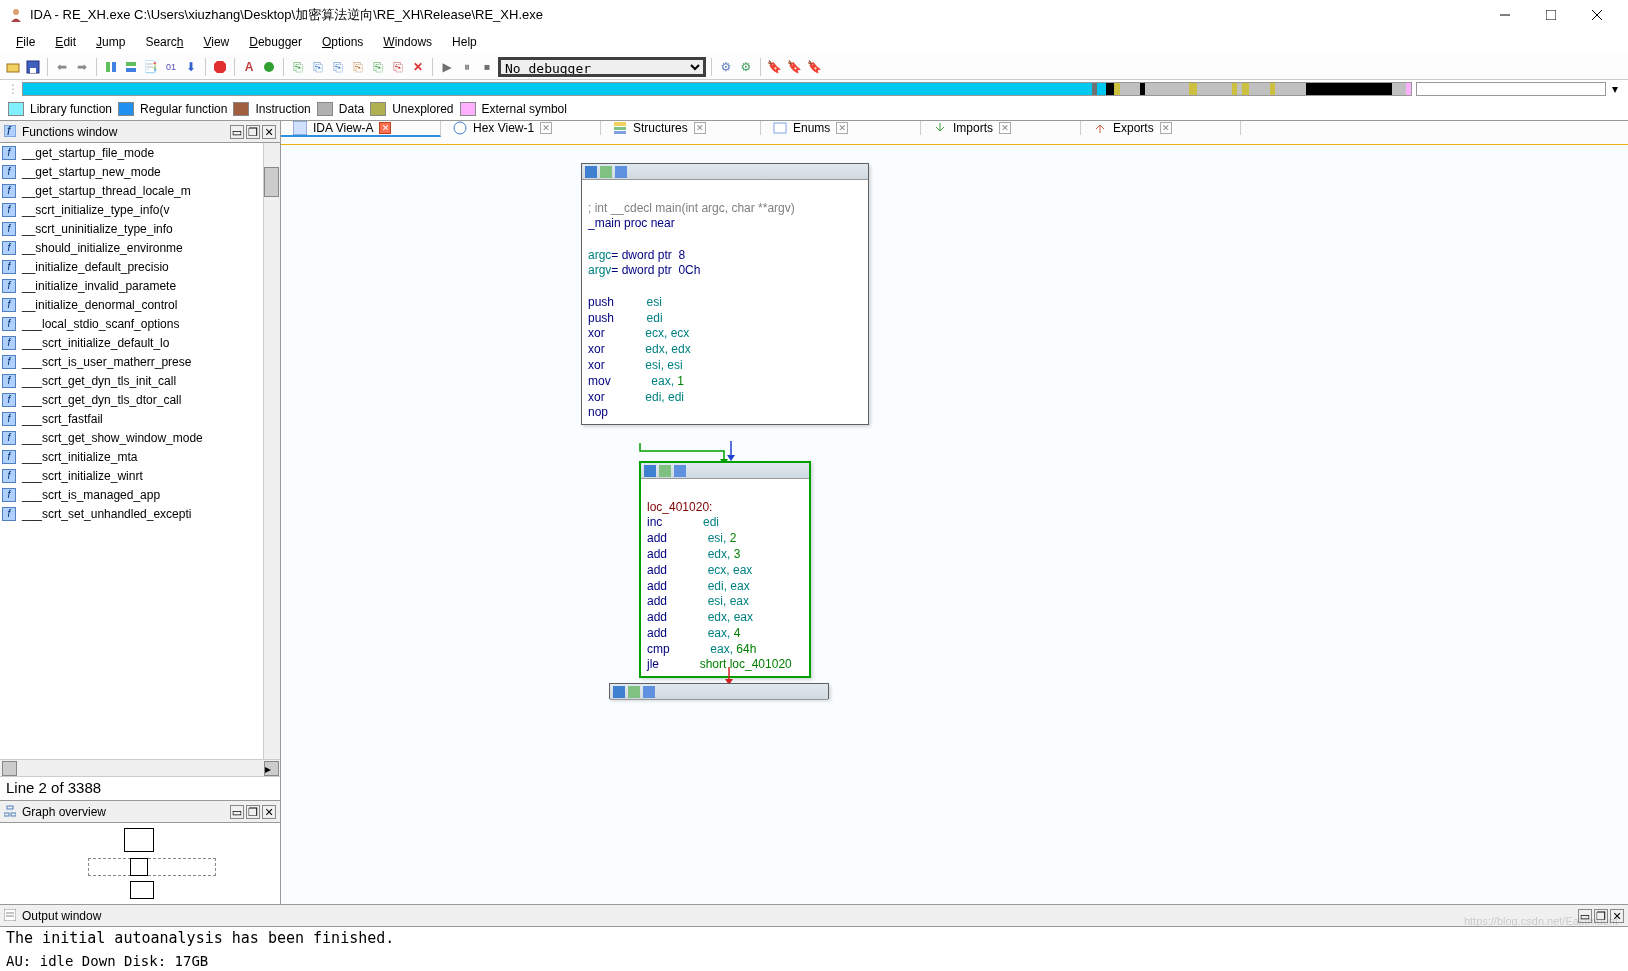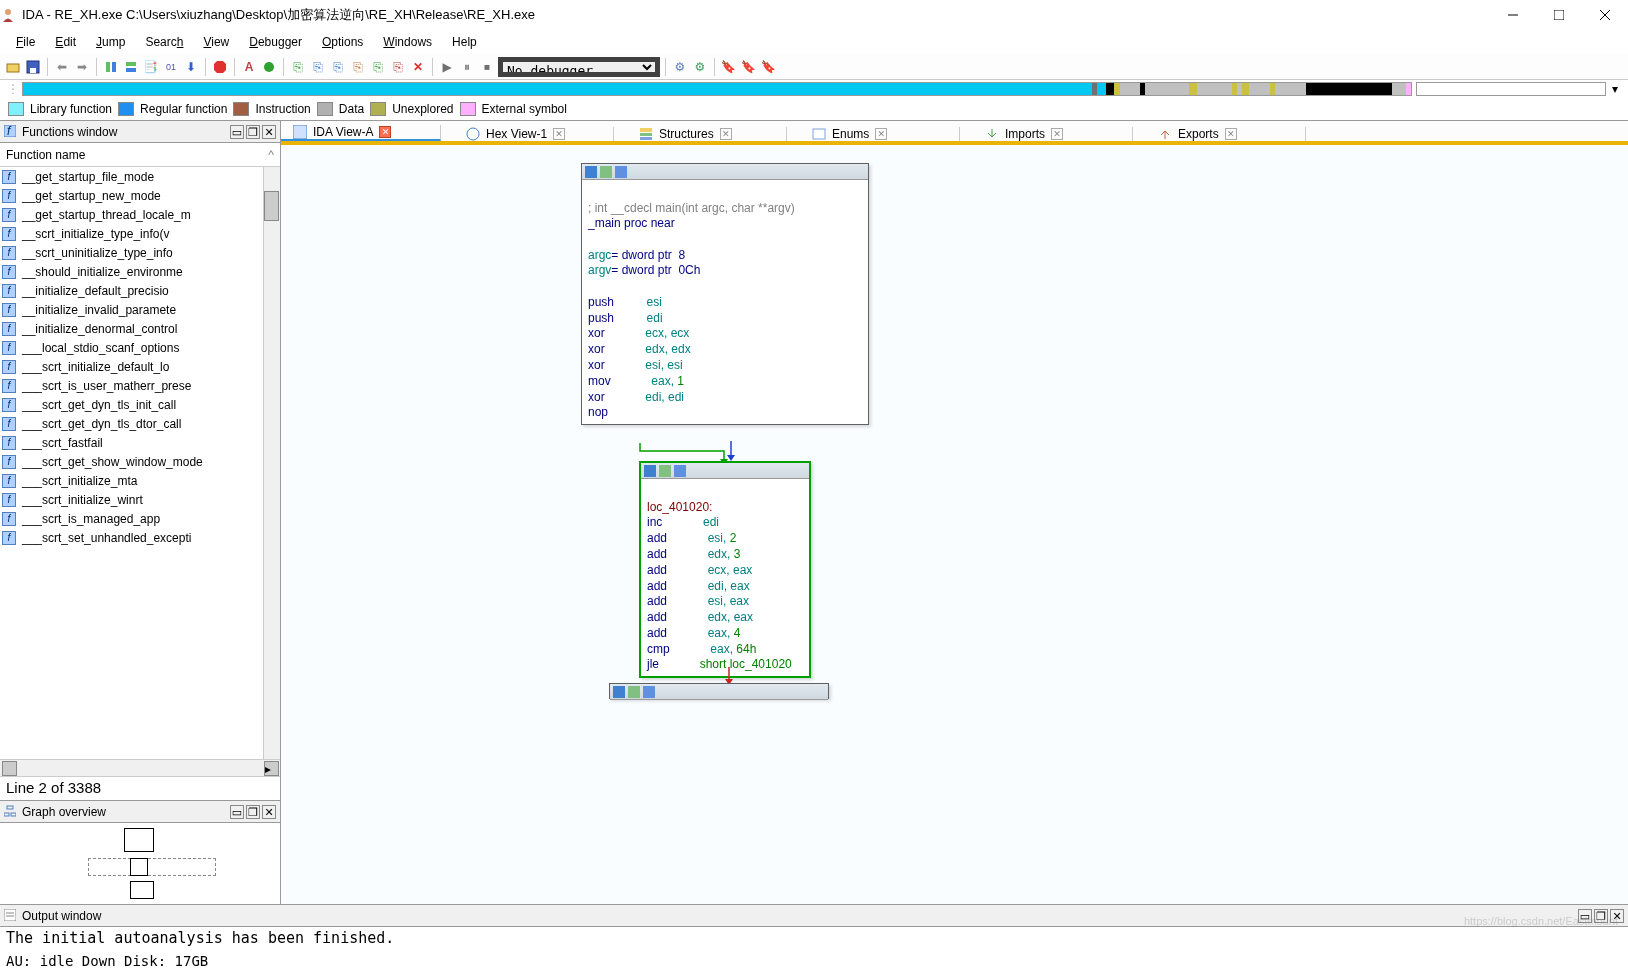--- a/index.html
+++ b/index.html
@@ -1,28 +1,28 @@
 <!DOCTYPE html>
 <html><head>
 <meta charset="utf-8">
 <style>
 * { margin: 0; padding: 0; box-sizing: border-box; font-family: "Segoe UI", Tahoma, sans-serif; font-size: 12px; }
 body { background: #fff; width: 1628px; height: 971px; display: flex; flex-direction: column; overflow: hidden; }
-.titlebar { height: 30px; display: flex; align-items: center; padding: 0 0; background: #fff; }
+.titlebar { height: 30px; display: flex; align-items: center; padding: 0 8px; background: #fff; }
 .titlebar .icon { width: 16px; height: 16px; margin-right: 6px; }
 .titlebar .title { flex: 1; font-size: 13px; }
 .win-controls { display: flex; gap: 0; }
 .win-btn { width: 46px; height: 30px; display: flex; align-items: center; justify-content: center; cursor: pointer; }
 .menubar { height: 24px; display: flex; align-items: center; padding: 0 8px; gap: 4px; font-size: 14px; }
 .menubar span { padding: 2px 8px; cursor: pointer; }
 .menubar span u { text-decoration: underline; }
 .toolbar { height: 26px; display: flex; align-items: center; padding: 2px 4px; border-bottom: 1px solid #ccc; background: #fdfdfd; gap: 2px; }
 .tb-btn { width: 18px; height: 18px; display: inline-flex; align-items: center; justify-content: center; cursor: pointer; }
 .tb-sep { width: 1px; height: 18px; background: #ccc; margin: 0 3px; }
-.tb-select { height: 20px; font-family: monospace; font-size: 13px; width: 162px; border: 5px solid #404040; }
+.tb-select { height: 20px; font-family: monospace; font-size: 13px; width: 208px; border: 3px solid #404040; }
 .navbar { height: 18px; display: flex; align-items: center; padding: 1px 4px; }
 .navbar-strip { flex: 1; display: flex; height: 14px; border: 1px solid #999; margin-right: 4px; }
 .nb-cyan { background: #00c8f0; }
 .nb-yellow { background: #ccc040; }
 .nb-gray { background: #c0c0c0; }
 .nb-black { background: #000; }
 .nb-pink { background: #ffb0ff; }
 .navbar-drop { width: 190px; height: 14px; border: 1px solid #999; }
 .legend { height: 22px; display: flex; align-items: center; padding: 2px 8px; gap: 6px; font-family: monospace; font-size: 14px; }
 .leg-sw { width: 16px; height: 14px; border: 1px solid #888; }
@@ -40,21 +40,21 @@
 .fn-scroll-h { height: 17px; background:#f0f0f0; border-top:1px solid #ccc; display:flex; align-items:center; }
 .fn-scroll-h .thumb { height:15px; width:15px; background:#ccc; border:1px solid #888; }
 .fn-scroll-v { position:absolute; right:0; top:0; bottom:0; width:17px; background:#f0f0f0; border-left:1px solid #ccc;}
 .fn-scroll-v .thumb { width:15px; height:30px; background:#ccc; border:1px solid #888; position:absolute; top:24px;}
 .status-line { height: 24px; padding: 2px 6px; font-size: 15px; border-top: 1px solid #ccc; }
 .graph-ov { height: 104px; border-top:1px solid #999;}
 .graph-ov .body { height: 80px; position:relative; }
 .gbox { position:absolute; border:1px solid #000; background:#fff; }
 .gdash { position:absolute; border:1px dashed #888; }
 .right-col { flex: 1; display: flex; flex-direction: column; overflow: hidden; }
-.tabs { height: 24px; display: flex; align-items: flex-end; border-bottom: 4px solid #eab308; background:#fcfcfc;gap:13px; }
+.tabs { height: 24px; display: flex; align-items: flex-start; border-bottom: 1px solid #eab308; background:#fcfcfc; }
 .tab { display: flex; align-items: center; padding: 0 12px; gap: 6px; border-right: 1px solid #ccc; font-family: monospace; font-size: 13px; cursor:pointer; min-width:160px; }
 .tab.active { border-bottom: 2px solid #3090e0; }
 .tab .close { width:12px; height:12px; border:1px solid #aaa; font-size:9px; text-align:center; line-height:10px; color:#888;}
 .tab .close.act { background:#ff7050; color:#fff; border-color:#c04020;}
 .tab-icon { width:14px; height:14px; }
 .graph-area { flex: 1; background: #fafdff; position: relative; overflow: hidden; }
 .block { position: absolute; background: #fff; border: 1px solid #606060; box-shadow: 2px 2px 3px rgba(0,0,0,0.15);}
 .block.green { border: 2px solid #00a000; }
 .block-hdr { height: 16px; background: linear-gradient(#e0e8f0,#d0d8e0); border-bottom: 1px solid #999; display:flex; align-items:center; padding:0 3px; gap:3px;}
 .block-hdr .mini { width:12px; height:12px; }
@@ -231,24 +231,20 @@
             <rect width="12" height="12" fill="#b0d0ff" stroke="#5080c0"></rect>
             <text x="3" y="10" font-size="10" font-style="italic" fill="#003070">f</text>
           </svg></span>
       <span>Functions window</span>
       <span class="spacer"></span>
       <span class="ctl">▭</span>
       <span class="ctl">❐</span>
       <span class="ctl">✕</span>
     </div>
     <div class="fn-list-wrap">
-      <div class="fn-list-header">
-        <span>Function name</span>
-          <span style="color:#888">^</span>
-      </div>
       <div class="fn-list" id="fn-list">
         <div class="fn-row">
             <span class="fn-ico">f</span>
             <span>__get_startup_file_mode</span>
           </div>
           <div class="fn-row">
             <span class="fn-ico">f</span>
             <span>__get_startup_new_mode</span>
           </div>
           <div class="fn-row">

